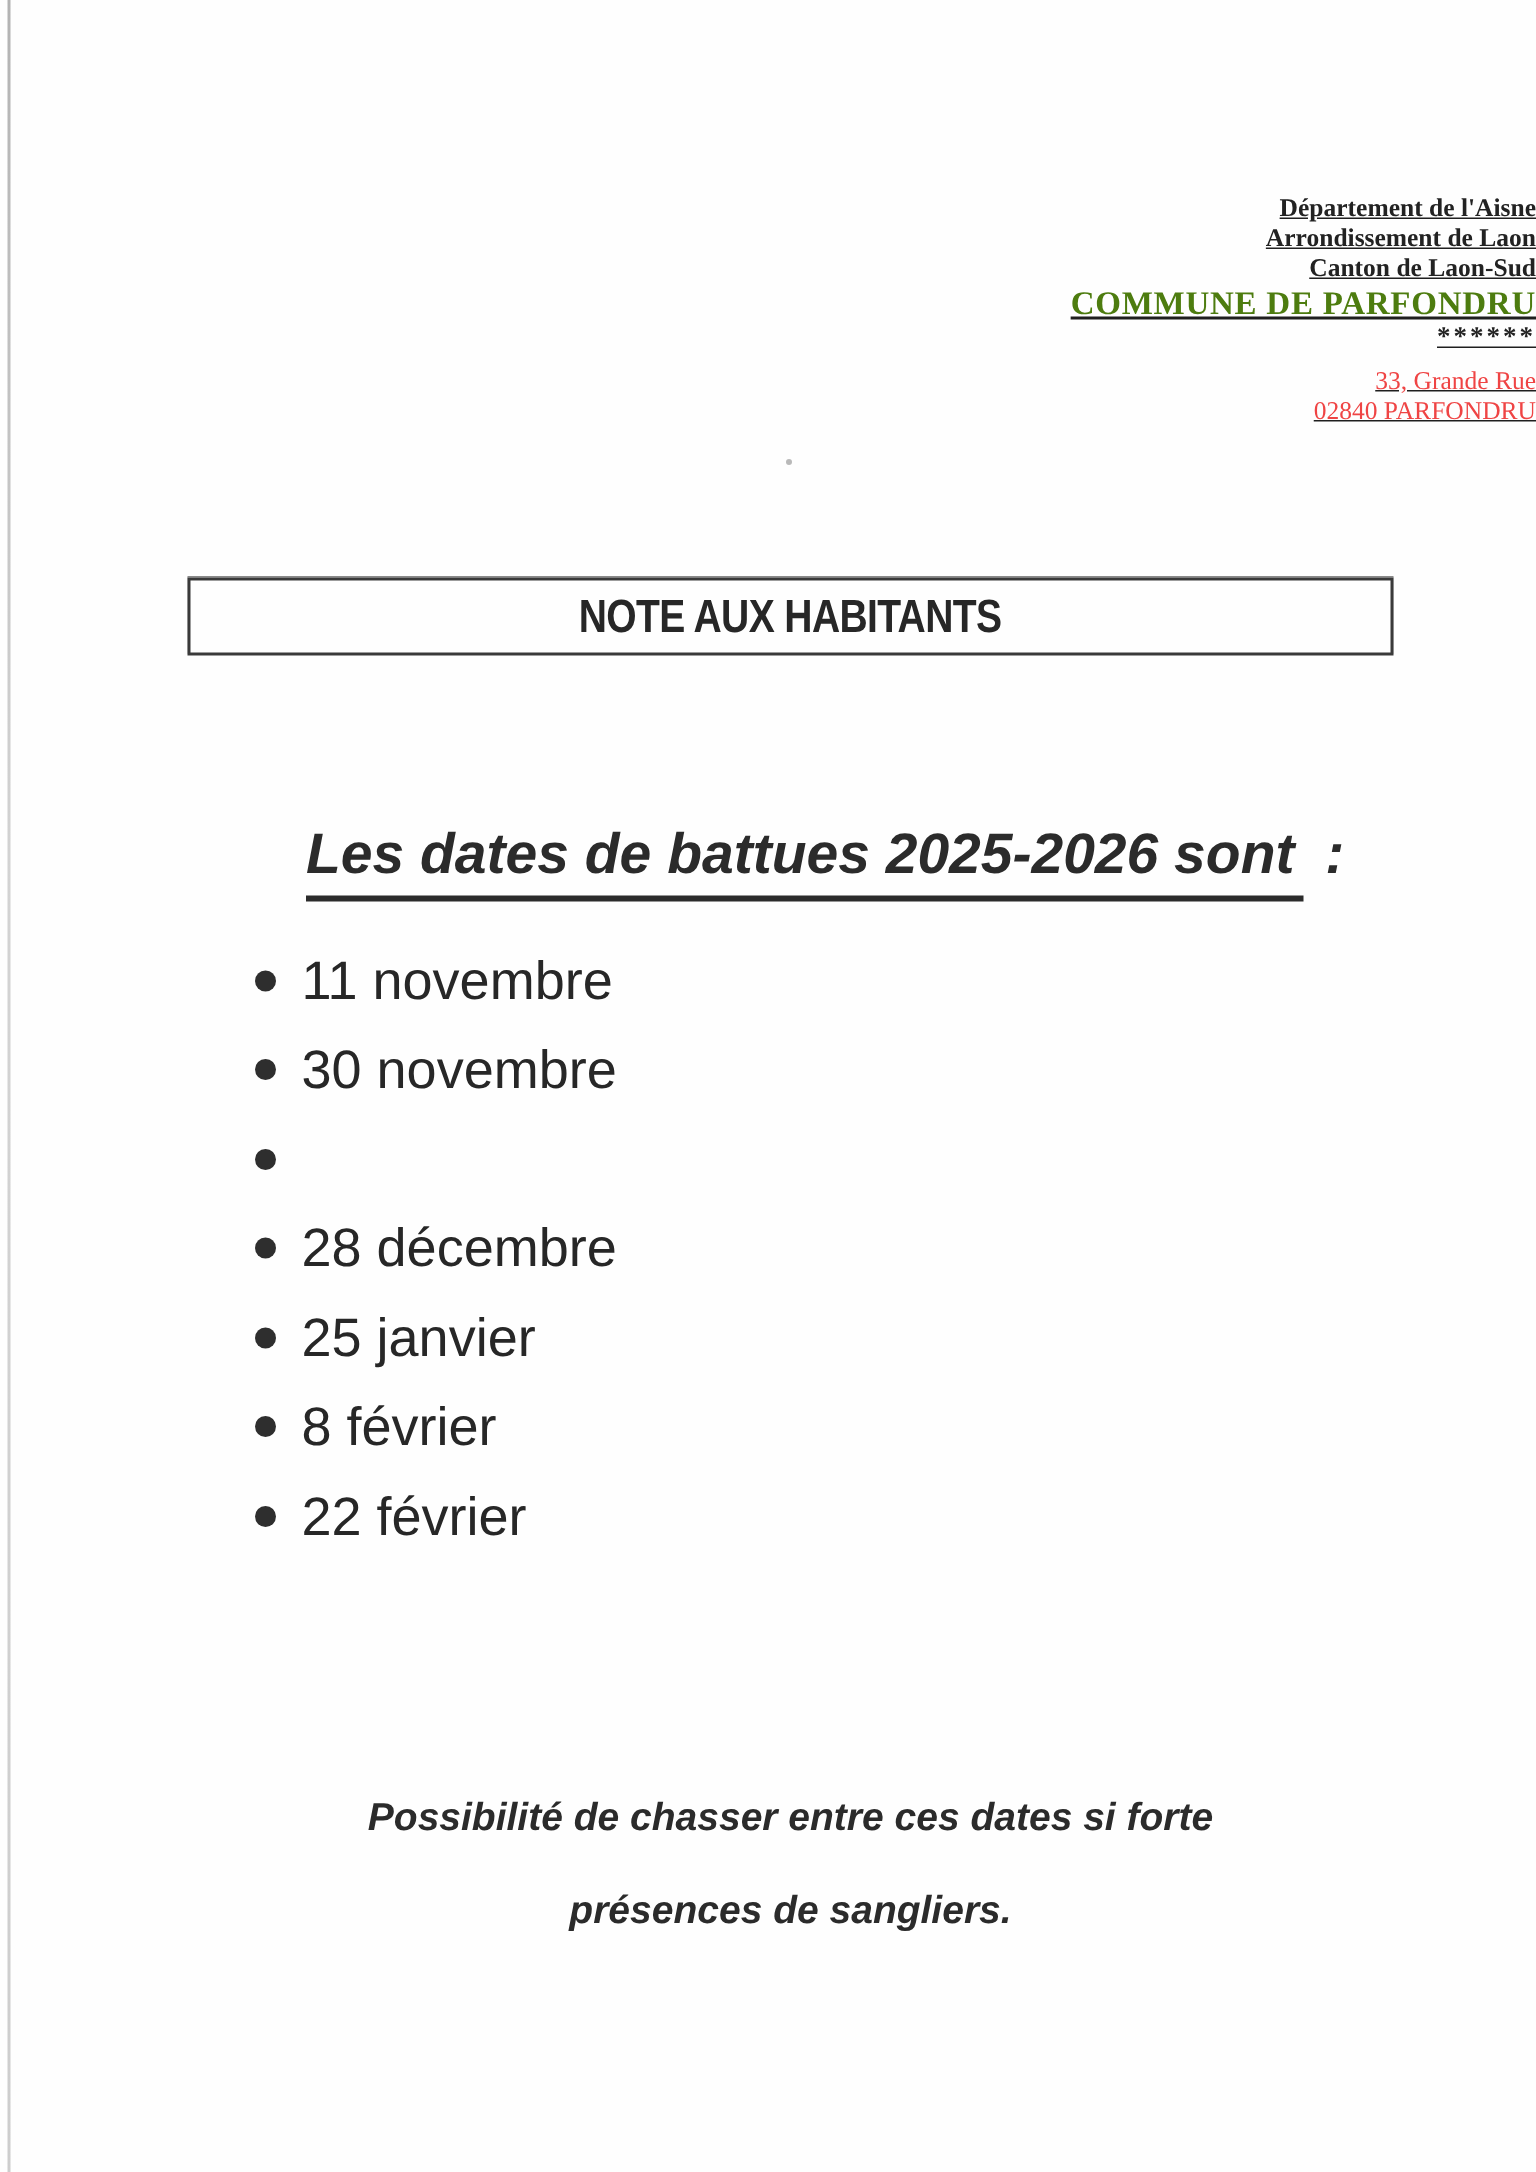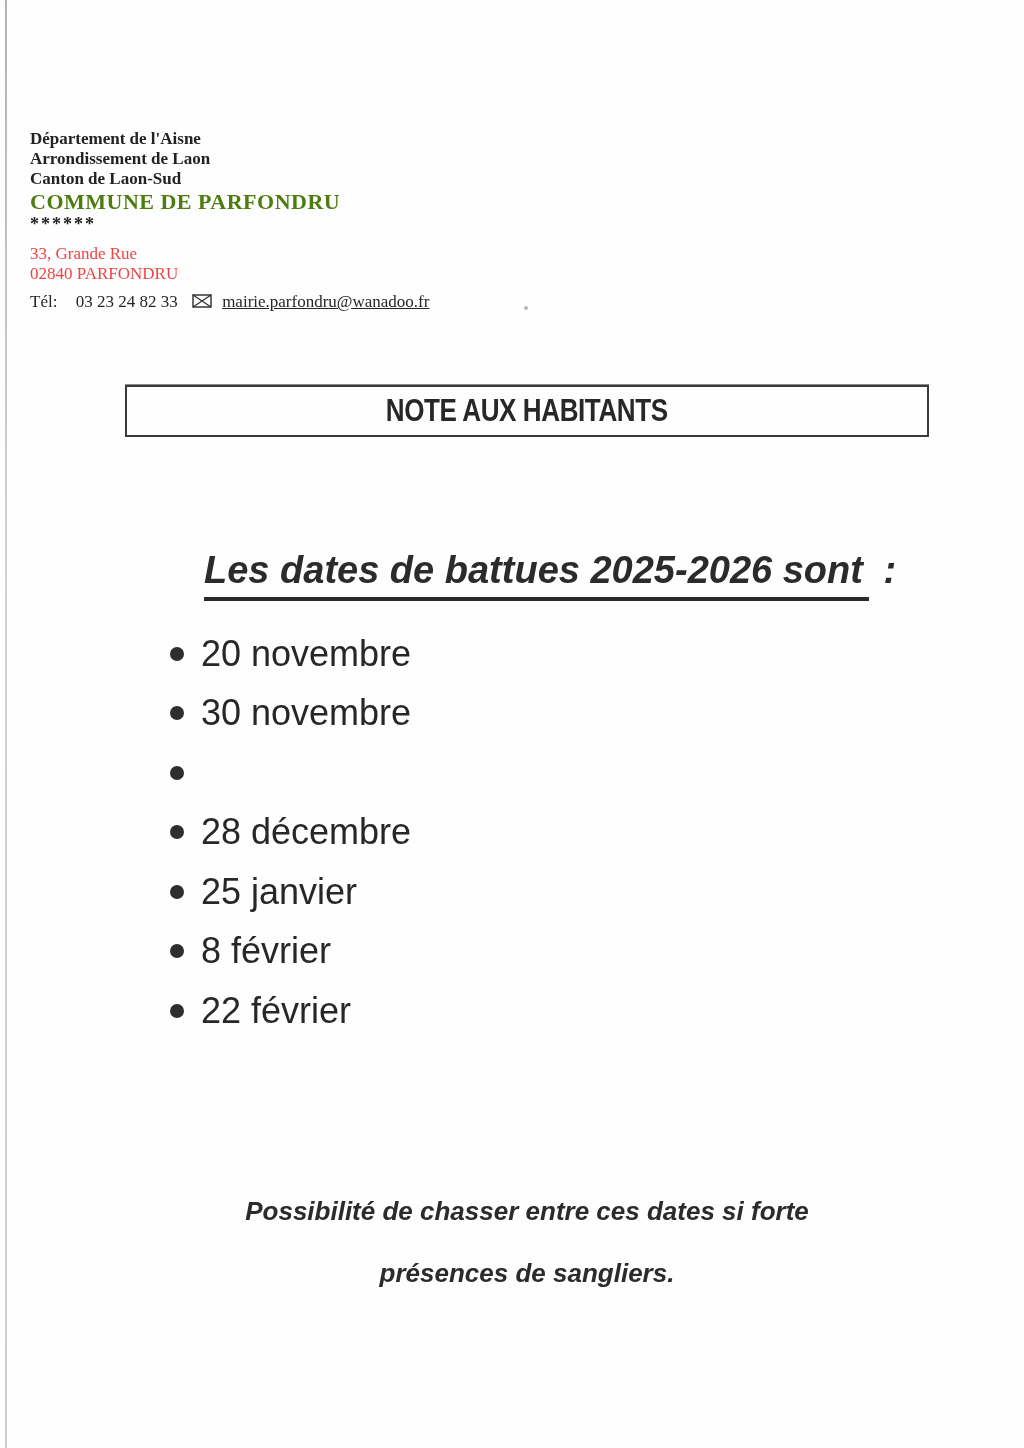--- a/index.html
+++ b/index.html
@@ -27,21 +27,22 @@
     width: 4px; height: 4px;
     border-radius: 50%;
     background: #9b9b9b;
     opacity: .7;
   }
   
   .letterhead {
     position: absolute;
     left: 30px; top: 129px;
     width: 994px;
-    text-align: left;
+    text-align: right;
+    text-decoration: underline;
   }
   .lh-line { font-weight: bold; font-size: 17px; line-height: 20px; color: #222; }
   .lh-commune { font-weight: bold; font-size: 22px; line-height: 25px; letter-spacing: .5px; color: #4d7c0f; }
   .lh-stars { font-weight: bold; font-size: 18px; line-height: 20px; letter-spacing: 2px; color: #222; }
   .lh-addr { font-size: 17px; line-height: 19.5px; margin-top: 0; color: #ef4444; }
   .lh-addr-block { margin-top: 10px; }
   .lh-tel { font-size: 17px; line-height: 20px; margin-top: 9px; color: #262626; }
   .lh-tel .tel-label { margin-right: 14px; }
   .lh-tel .tel-number { margin-right: 8px; }
   .envelope { display: inline-block; vertical-align: -1px; margin: 0 6px 0 2px; }
@@ -130,48 +131,37 @@
   <div class="letterhead">
     <div class="lh-line">Département de l'Aisne</div>
     <div class="lh-line">Arrondissement de Laon</div>
     <div class="lh-line">Canton de Laon-Sud</div>
     <div class="lh-commune">COMMUNE DE PARFONDRU</div>
     <div class="lh-stars">******</div>
     <div class="lh-addr-block">
       <div class="lh-addr">33, Grande Rue</div>
       <div class="lh-addr">02840 PARFONDRU</div>
     </div>
-    <div class="lh-tel">
-      <span class="tel-label">Tél:</span>
-      <span class="tel-number">03 23 24 82 33</span>
-      <span class="envelope">
-        <svg width="20" height="14" viewBox="0 0 20 14">
-          <rect x="1" y="1" width="18" height="12" fill="none" stroke="#2a2a2a" stroke-width="1.4"></rect>
-          <path d="M1,1 L19,13 M19,1 L1,13" fill="none" stroke="#2a2a2a" stroke-width="1.1"></path>
-        </svg>
-      </span>
-      <span class="email">mairie.parfondru@wanadoo.fr</span>
-    </div>
   </div>
 
   <div class="scan-dot"></div>
 
   <div class="note-box">
     <span class="note-box-title">NOTE AUX HABITANTS</span>
   </div>
 
   <div class="dates-heading">
     <span class="underlined">Les dates de battues 2025-2026 sont</span>
     <span class="colon">:</span>
   </div>
 
   <ul class="dates-list">
     <li>
       <span class="bullet"></span>
-      <span>20 novembre</span>
+      <span>11 novembre</span>
     </li>
     <li>
       <span class="bullet"></span>
       <span>30 novembre</span>
     </li>
     <li>
       <span class="bullet"></span>
     </li>
     <li>
       <span class="bullet"></span>

